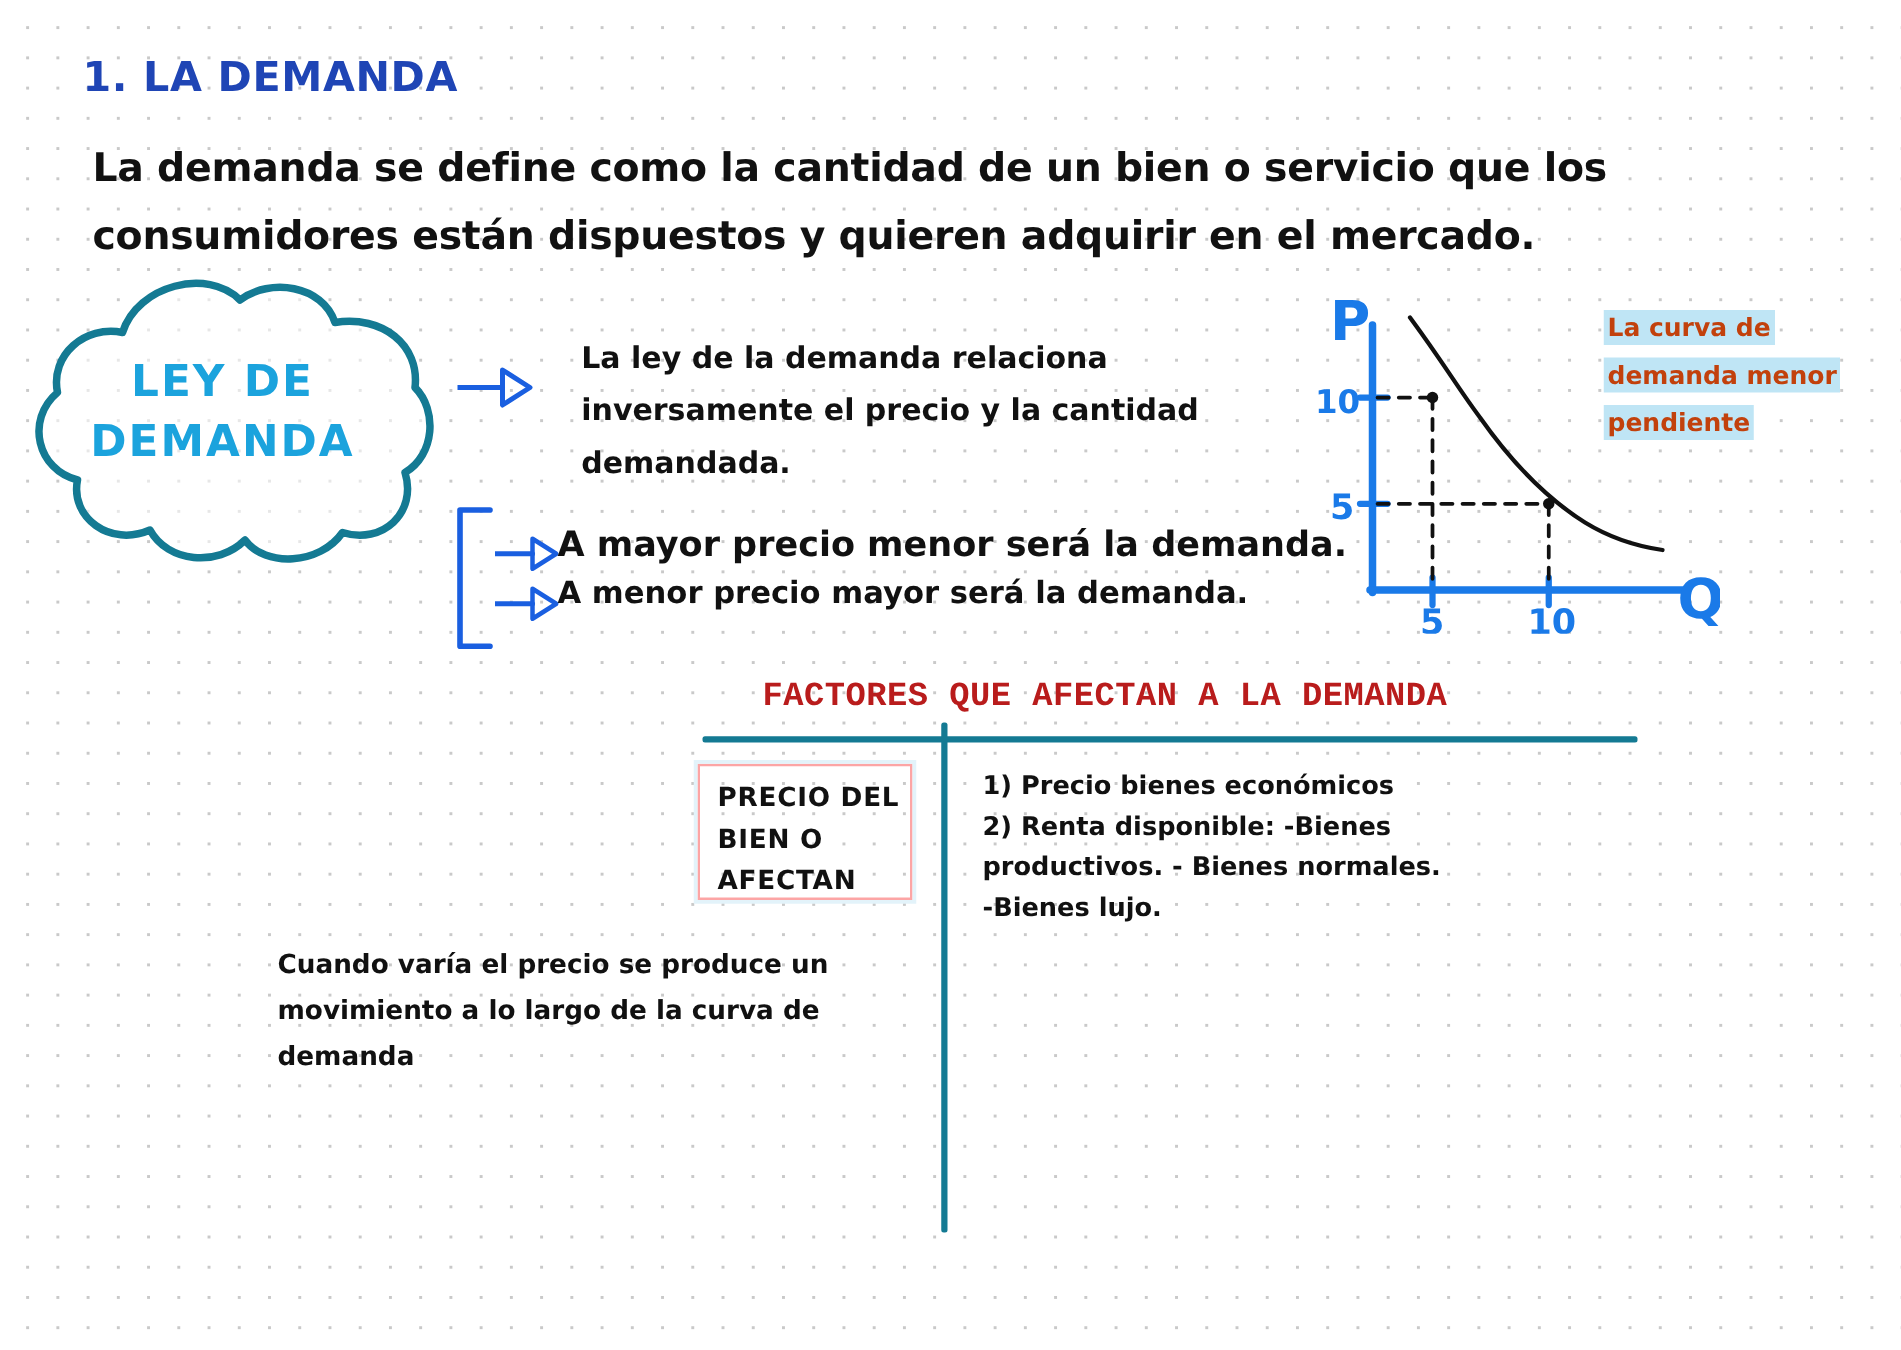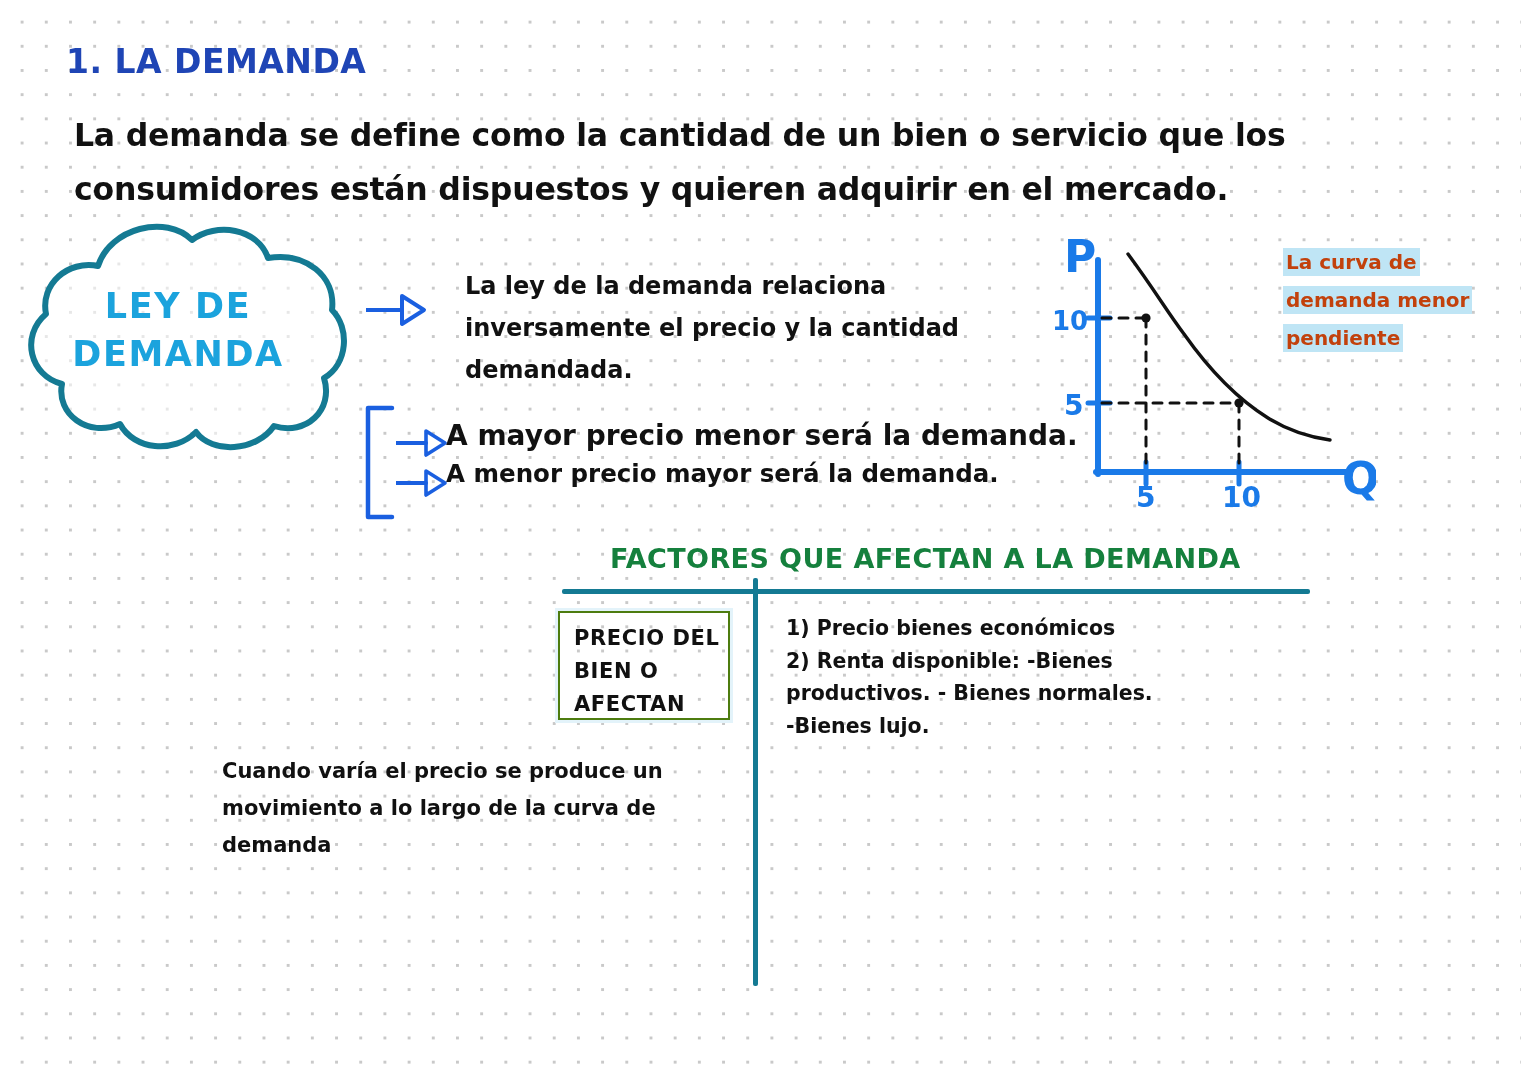--- a/index.html
+++ b/index.html
@@ -95,35 +95,35 @@
     background: #bfe5f5;
     box-decoration-break: clone;
     -webkit-box-decoration-break: clone;
     padding: 2px 3px;
   }
 
   
   #factores-heading {
     left: 610px; top: 543px;
     font-weight: 700; font-size: 27px; letter-spacing: 0.4px;
-    color: #15803d; white-space: nowrap;
+    color: #b91c1c; white-space: nowrap; font-family: Liberation Mono, monospace;
   }
   #factores-hrule {
     left: 562px; top: 589px; width: 748px; height: 5px;
     background: #147a93; border-radius: 2px;
   }
   #factores-vrule {
     left: 753px; top: 578px; width: 5px; height: 408px;
     background: #147a93; border-radius: 2px;
   }
 
   
   #price-box {
     left: 558px; top: 611px; width: 172px; height: 109px;
-    border: 2px solid #4d7c0f;
+    border: 2px solid #fca5a5;
     outline: 3px solid #e3f3fa;
     outline-offset: 0px;
     background: transparent;
     padding: 9px 0 0 14px;
   }
   #price-box-label {
     font-weight: 700; font-size: 21px; line-height: 33px;
     color: #111111; letter-spacing: 0.6px;
   }
   #price-box-label span { display: block; }

